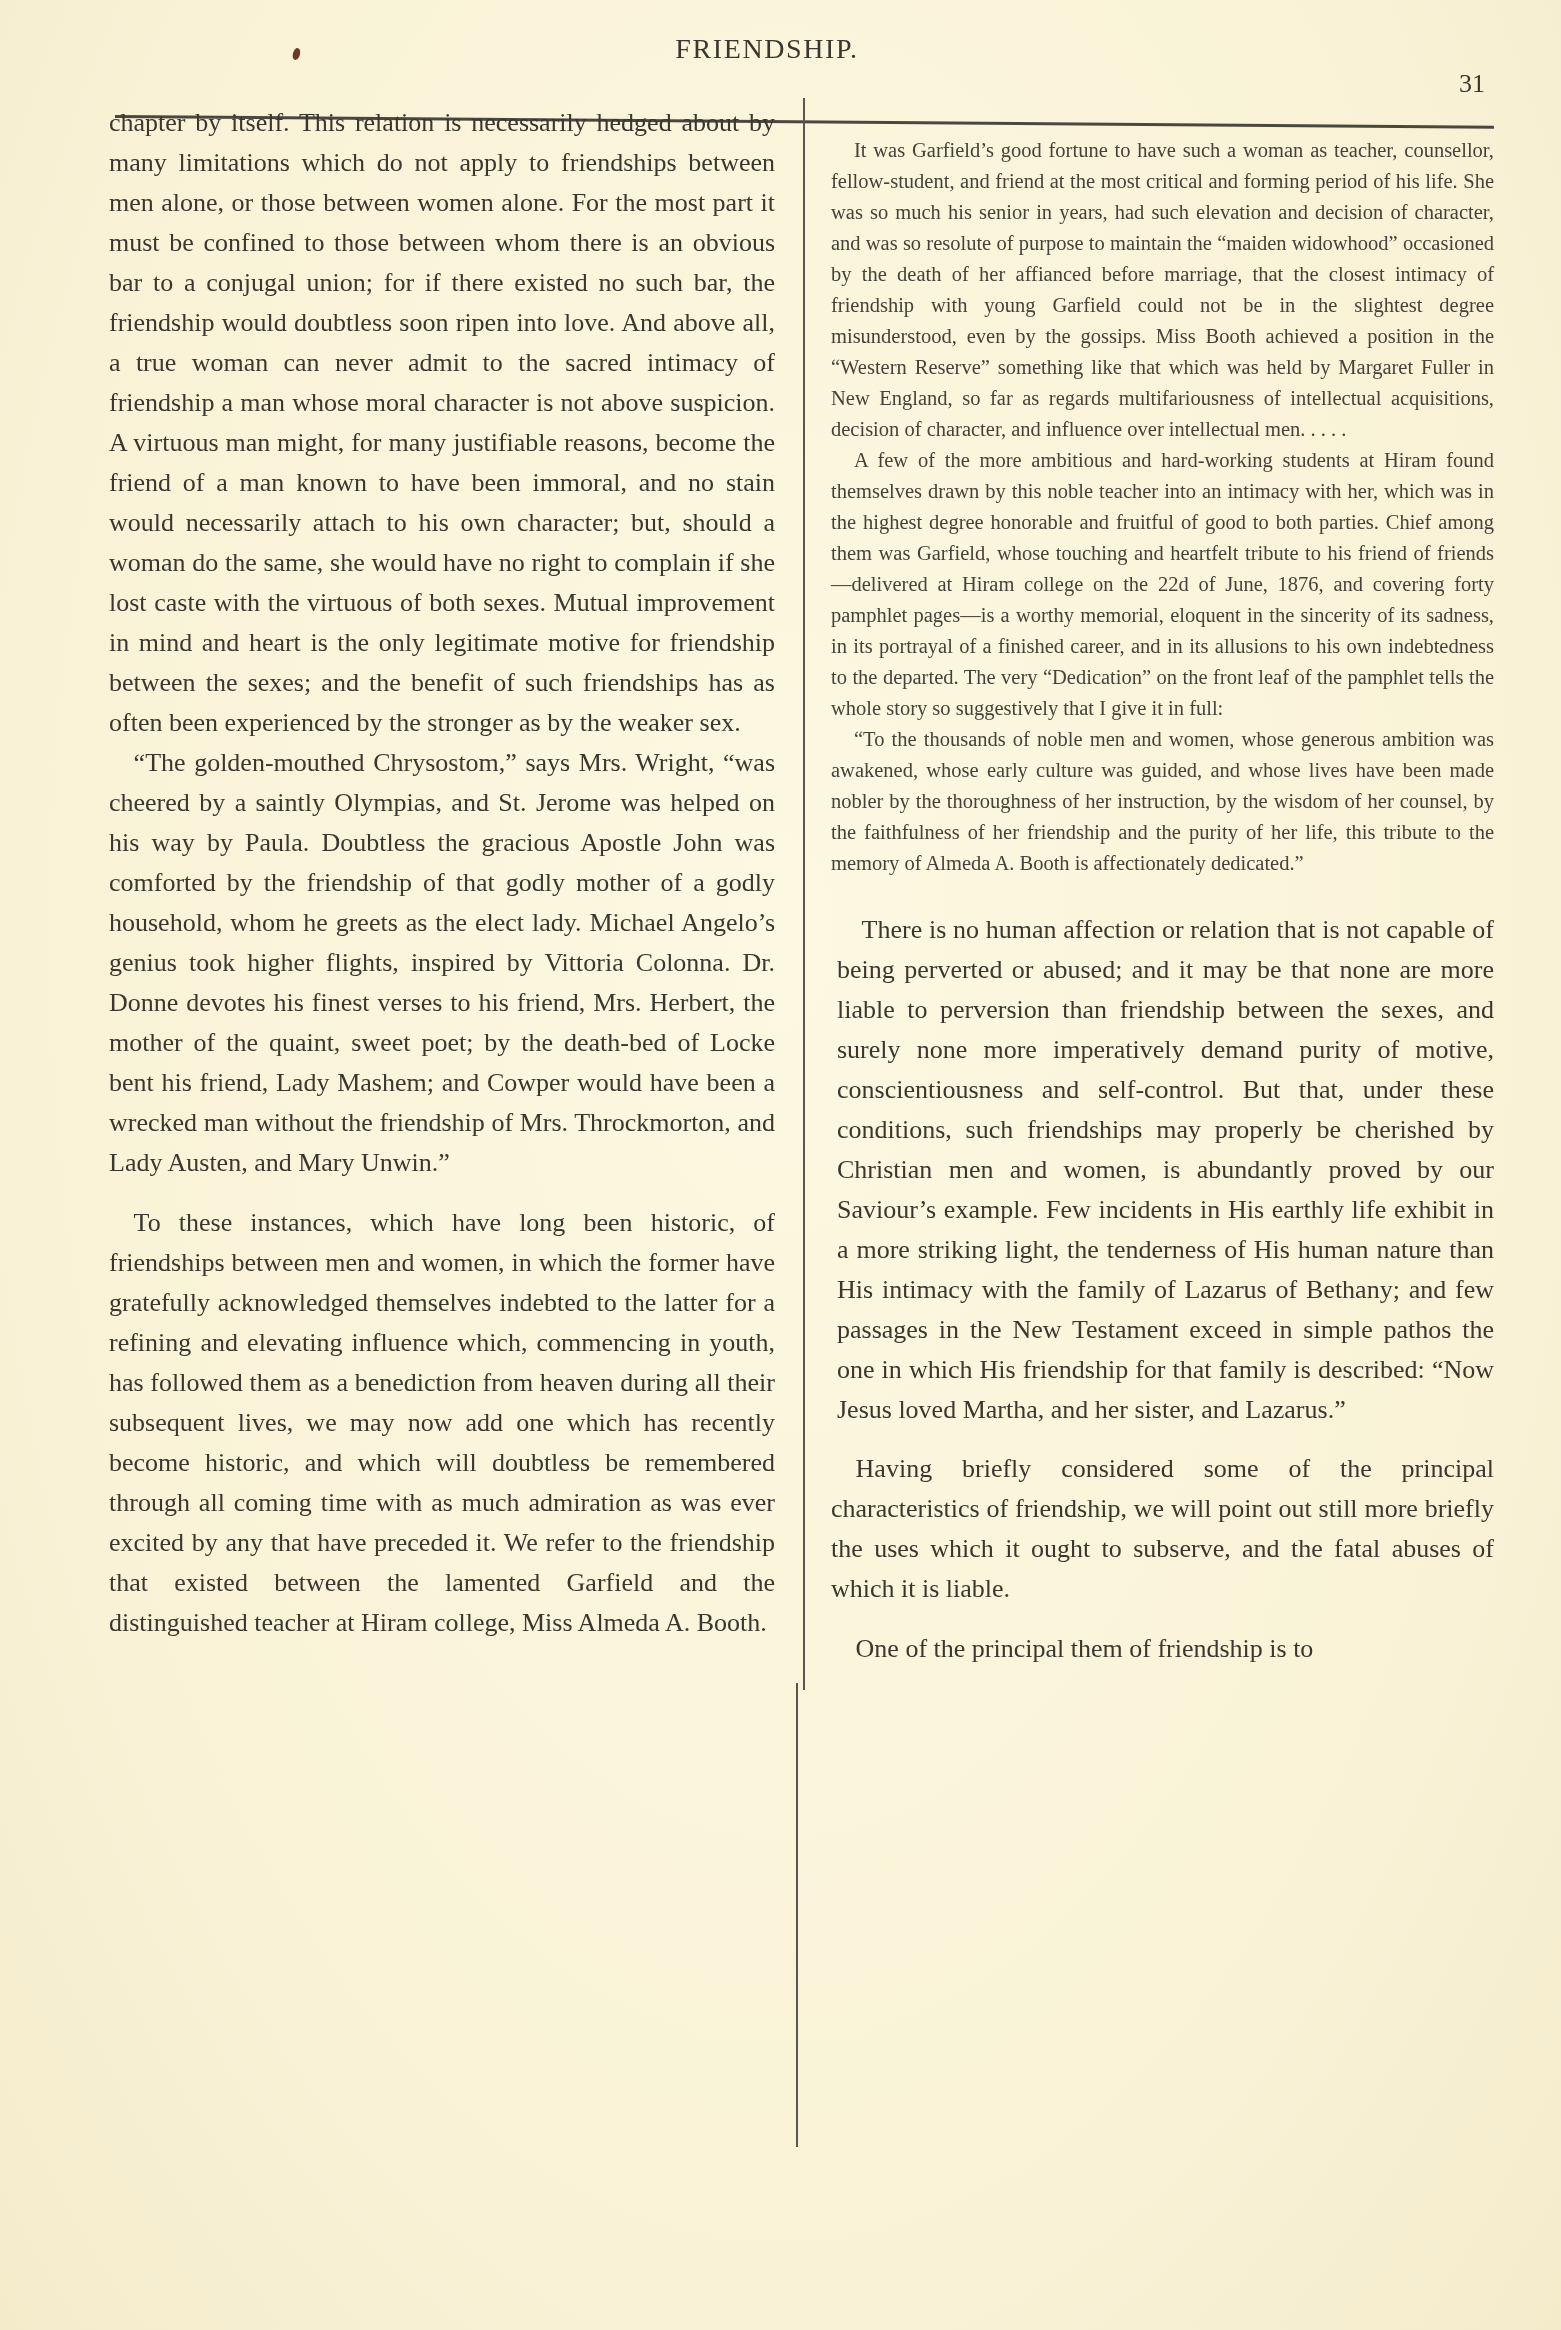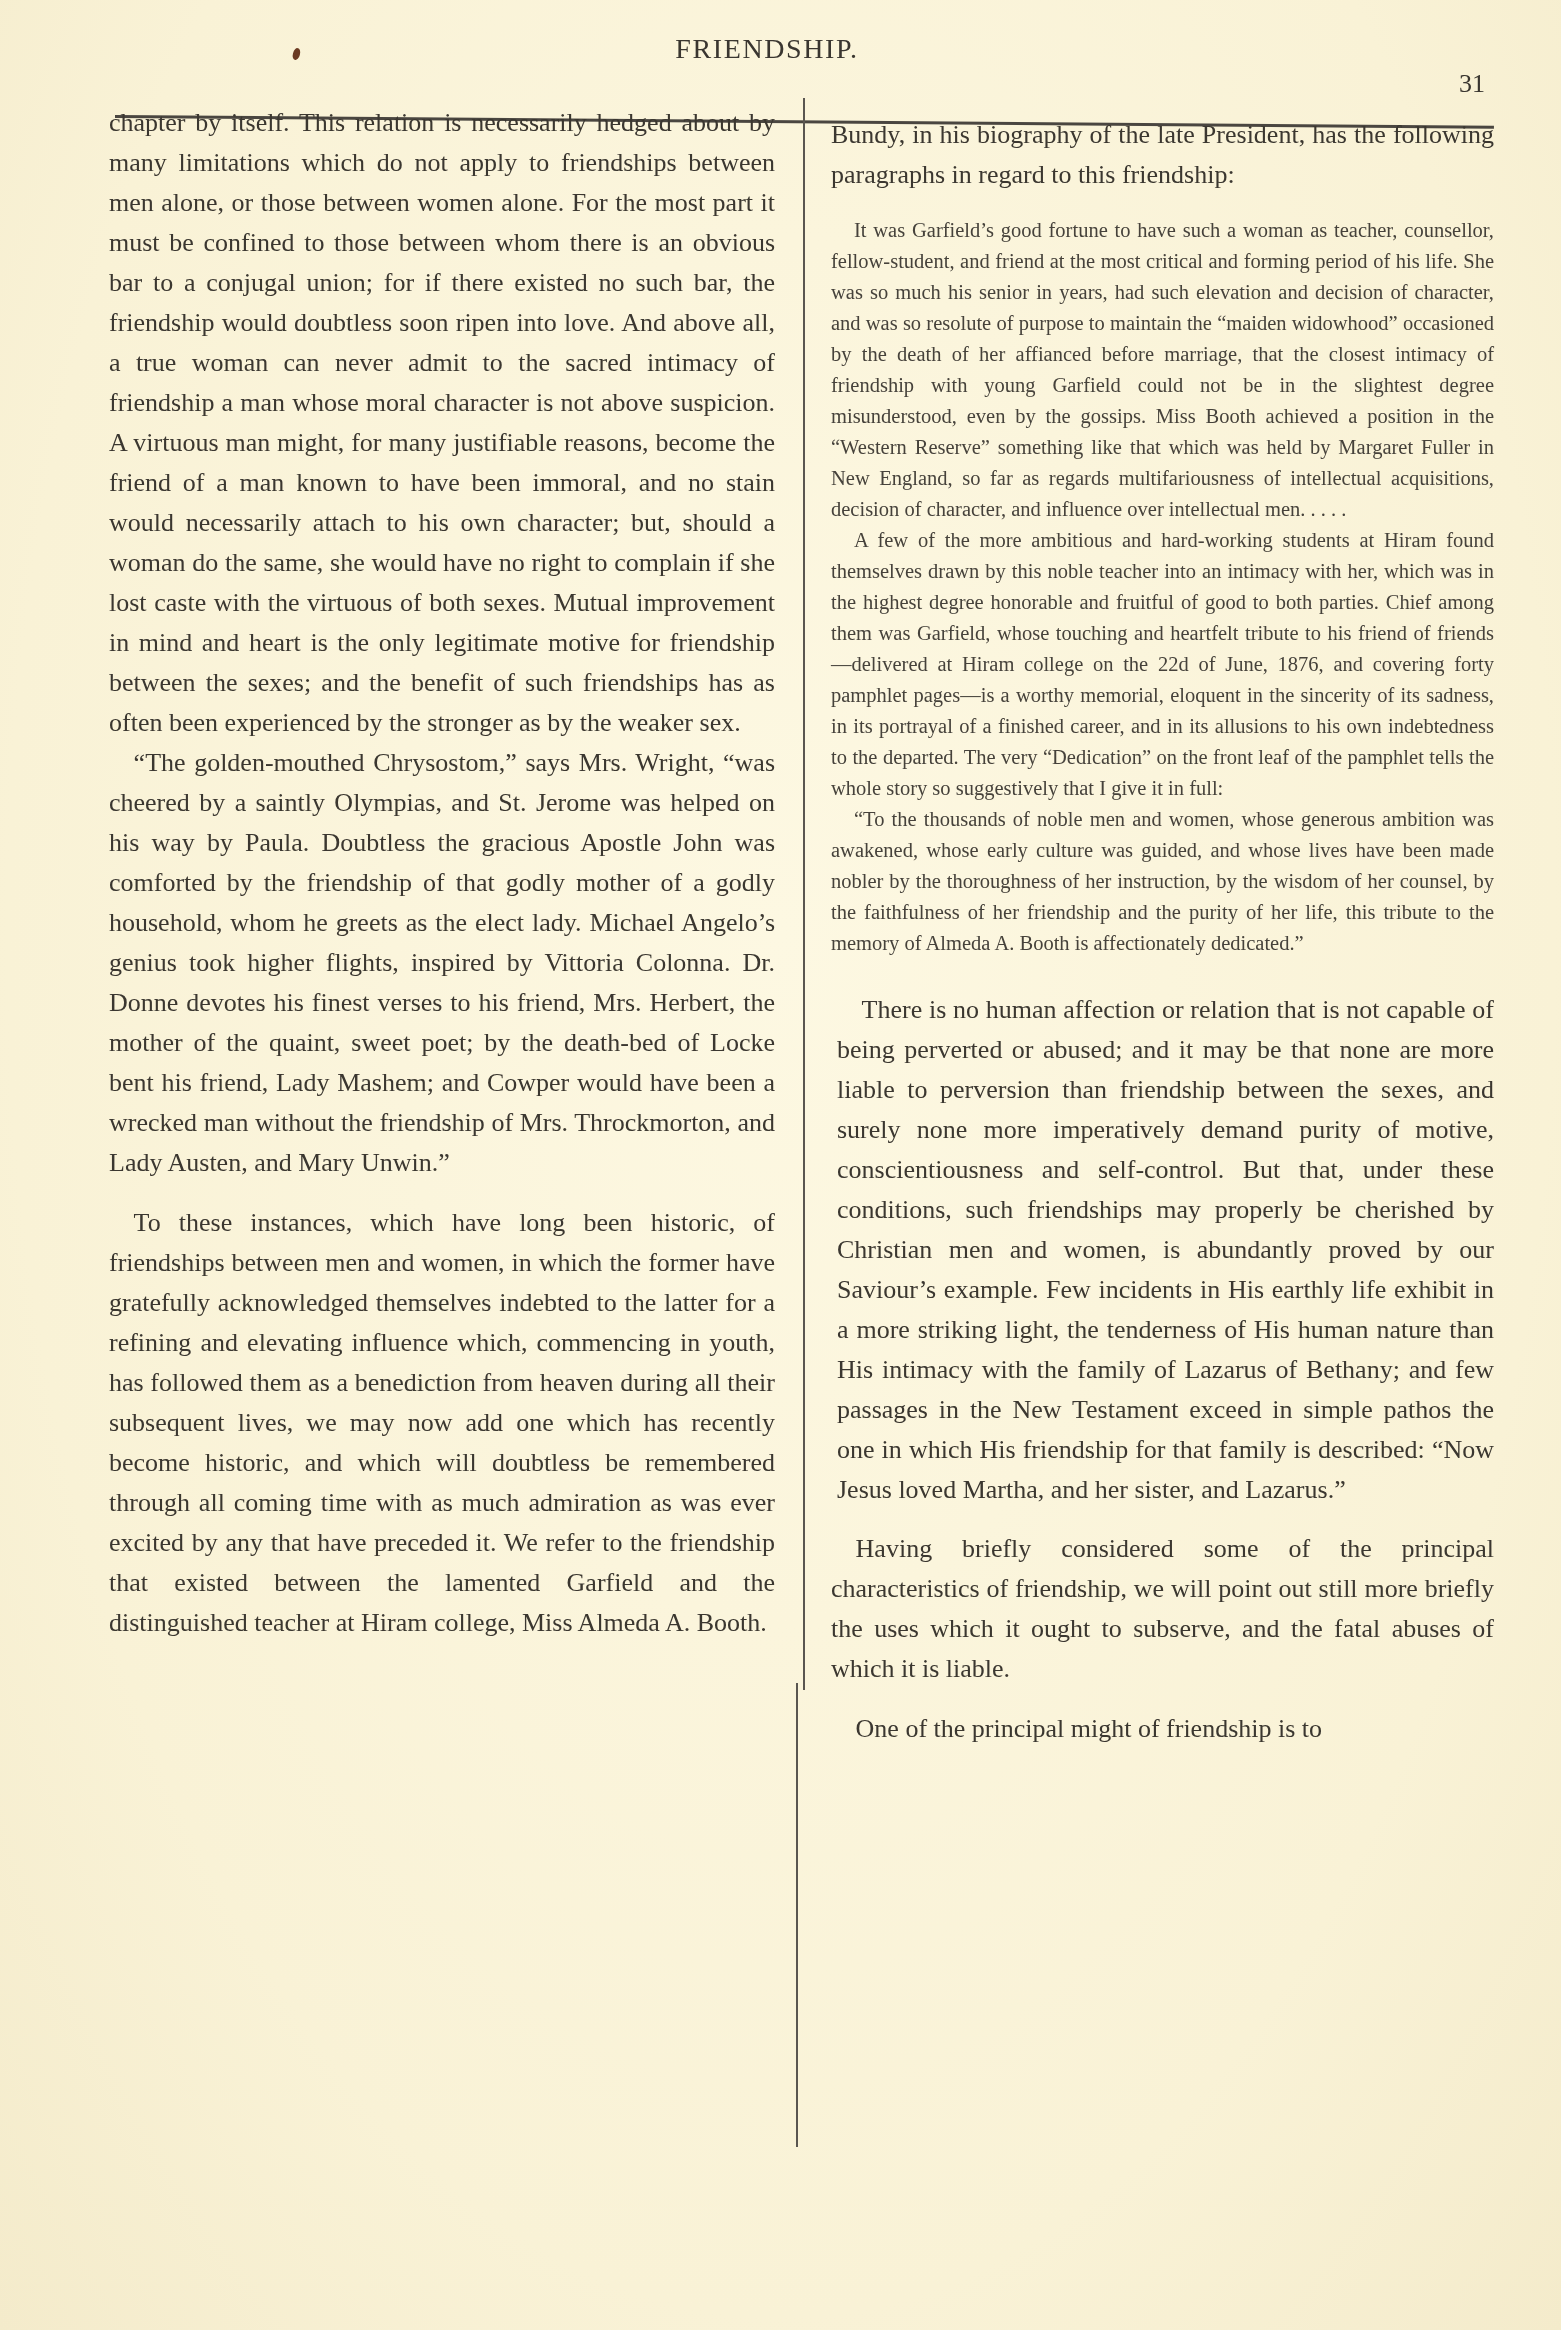--- a/index.html
+++ b/index.html
@@ -53,23 +53,22 @@
   <div class="column-divider"></div>
   <div class="column-divider-lower"></div>
 
   <div class="col col-left">
     <p class="body-text">chapter by itself. This relation is necessarily hedged about by many limitations which do not apply to friendships between men alone, or those between women alone. For the most part it must be confined to those between whom there is an obvious bar to a conjugal union; for if there existed no such bar, the friendship would doubtless soon ripen into love. And above all, a true woman can never admit to the sacred intimacy of friendship a man whose moral character is not above suspicion. A virtuous man might, for many justifiable reasons, become the friend of a man known to have been immoral, and no stain would necessarily attach to his own character; but, should a woman do the same, she would have no right to complain if she lost caste with the virtuous of both sexes. Mutual improvement in mind and heart is the only legitimate motive for friendship between the sexes; and the benefit of such friendships has as often been experienced by the stronger as by the weaker sex.</p>
     <p class="body-text indent">“The golden-mouthed Chrysostom,” says Mrs. Wright, “was cheered by a saintly Olympias, and St. Jerome was helped on his way by Paula. Doubtless the gracious Apostle John was comforted by the friendship of that godly mother of a godly household, whom he greets as the elect lady. Michael Angelo’s genius took higher flights, inspired by Vittoria Colonna. Dr. Donne devotes his finest verses to his friend, Mrs. Herbert, the mother of the quaint, sweet poet; by the death-bed of Locke bent his friend, Lady Mashem; and Cowper would have been a wrecked man without the friendship of Mrs. Throckmorton, and Lady Austen, and Mary Unwin.”</p>
     <p class="body-text indent gap-sm">To these instances, which have long been historic, of friendships between men and women, in which the former have gratefully acknowledged themselves indebted to the latter for a refining and elevating influence which, commencing in youth, has followed them as a benediction from heaven during all their subsequent lives, we may now add one which has recently become historic, and which will doubtless be remembered through all coming time with as much admiration as was ever excited by any that have preceded it. We refer to the friendship that existed between the lamented Garfield and the distinguished teacher at Hiram college, Miss Almeda A. Booth.</p>
   </div>
 
   <div class="col col-right">
-    <p class="body-text">Bundy, in his biography of the late President, has the following paragraphs in regard to this friendship:</p>
     <p class="quote-text indent gap-sm">It was Garfield’s good fortune to have such a woman as teacher, counsellor, fellow-student, and friend at the most critical and forming period of his life. She was so much his senior in years, had such elevation and decision of character, and was so resolute of purpose to maintain the “maiden widowhood” occasioned by the death of her affianced before marriage, that the closest intimacy of friendship with young Garfield could not be in the slightest degree misunderstood, even by the gossips. Miss Booth achieved a position in the “Western Reserve” something like that which was held by Margaret Fuller in New England, so far as regards multifariousness of intellectual acquisitions, decision of character, and influence over intellectual men. . . . .</p>
     <p class="quote-text indent">A few of the more ambitious and hard-working students at Hiram found themselves drawn by this noble teacher into an intimacy with her, which was in the highest degree honorable and fruitful of good to both parties. Chief among them was Garfield, whose touching and heartfelt tribute to his friend of friends—delivered at Hiram college on the 22d of June, 1876, and covering forty pamphlet pages—is a worthy memorial, eloquent in the sincerity of its sadness, in its portrayal of a finished career, and in its allusions to his own indebtedness to the departed. The very “Dedication” on the front leaf of the pamphlet tells the whole story so suggestively that I give it in full:</p>
     <p class="quote-text indent">“To the thousands of noble men and women, whose generous ambition was awakened, whose early culture was guided, and whose lives have been made nobler by the thoroughness of her instruction, by the wisdom of her counsel, by the faithfulness of her friendship and the purity of her life, this tribute to the memory of Almeda A. Booth is affectionately dedicated.”</p>
     <p class="body-text indent gap-md">There is no human affection or relation that is not capable of being perverted or abused; and it may be that none are more liable to perversion than friendship between the sexes, and surely none more imperatively demand purity of motive, conscientiousness and self-control. But that, under these conditions, such friendships may properly be cherished by Christian men and women, is abundantly proved by our Saviour’s example. Few incidents in His earthly life exhibit in a more striking light, the tenderness of His human nature than His intimacy with the family of Lazarus of Bethany; and few passages in the New Testament exceed in simple pathos the one in which His friendship for that family is described: “Now Jesus loved Martha, and her sister, and Lazarus.”</p>
     <p class="body-text indent gap-sm">Having briefly considered some of the principal characteristics of friendship, we will point out still more briefly the uses which it ought to subserve, and the fatal abuses of which it is liable.</p>
-    <p class="body-text indent gap-sm" style="text-align:left">One of the principal might of friendship is to</p>
+    <p class="body-text indent gap-sm" style="text-align:left">One of the principal them of friendship is to</p>
   </div>
 
 </div>
 
 
 </body></html>

